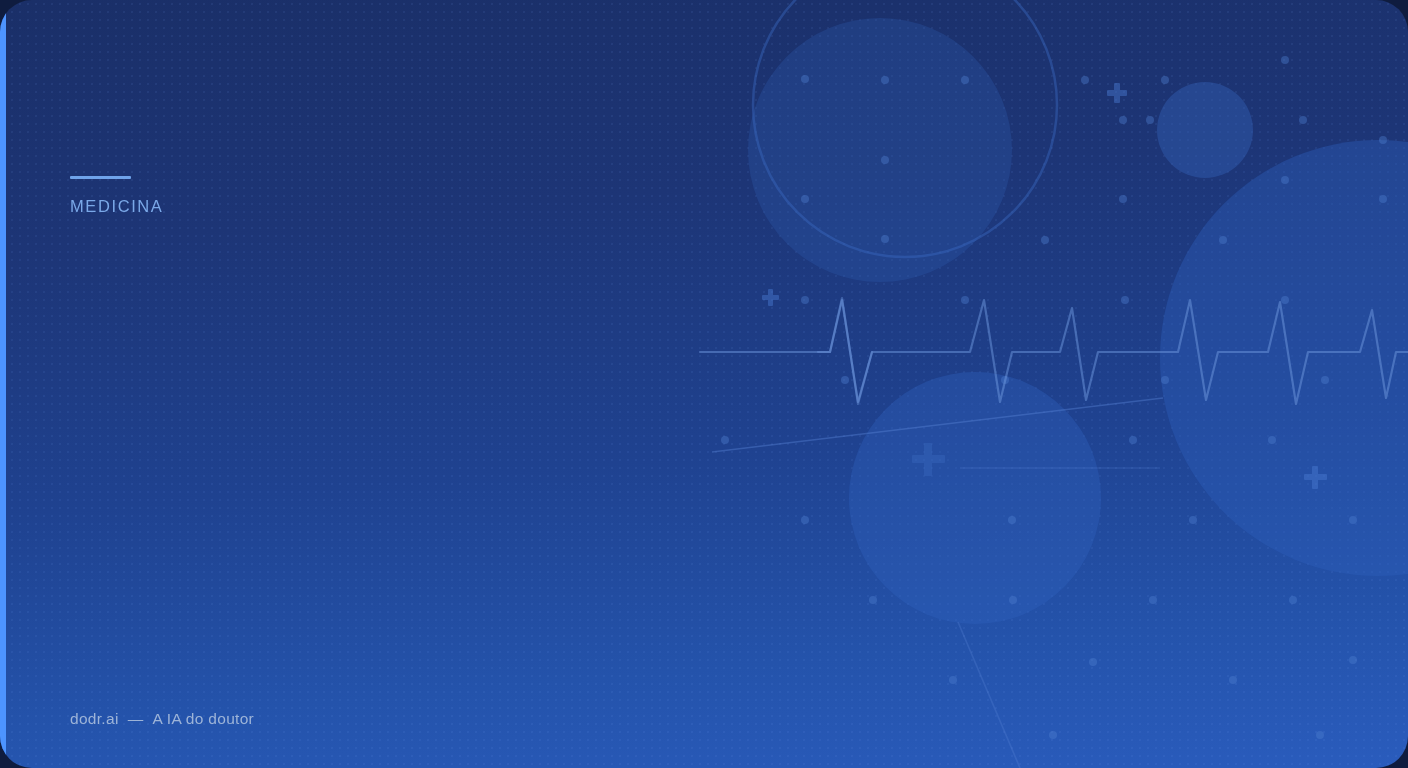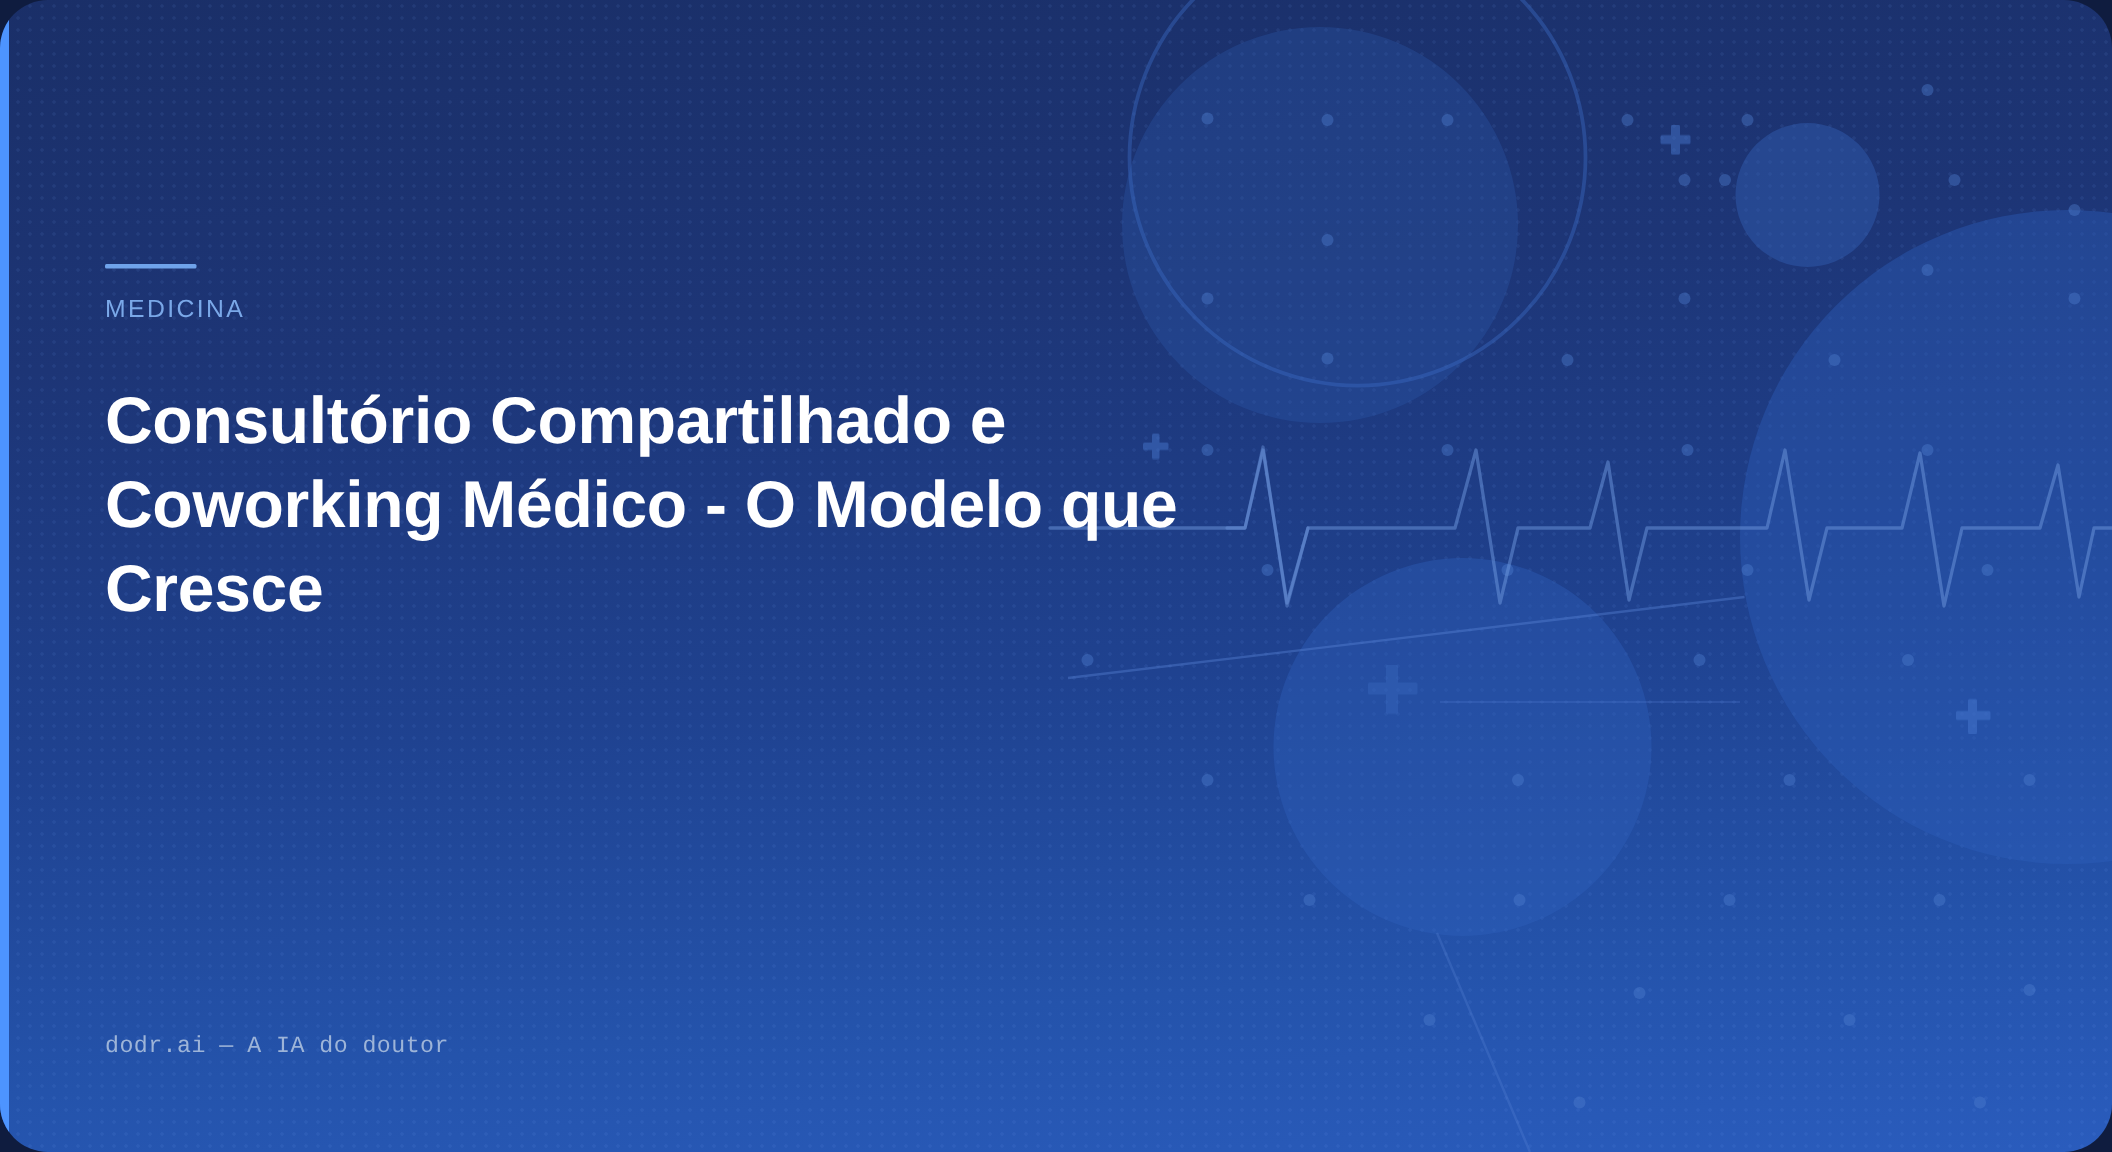--- a/index.html
+++ b/index.html
@@ -80,27 +80,26 @@
     font-size: 44px;
     font-weight: 700;
     line-height: 56px;
     letter-spacing: -0.2px;
     color: #ffffff;
   }
 
   .footer {
     position: absolute;
     left: 0;
-    top: 690px;
+    top: 711px;
     font-size: 15.5px;
     font-weight: 400;
     letter-spacing: 0.3px;
     line-height: 1;
     white-space: nowrap;
-    font-family: Liberation Mono, monospace;
   }
   .footer .sep { padding: 0 9px; }
 </style>
 </head>
 <body>
 
 <div class="canvas">
 
   <div class="dot-grid"></div>
 
@@ -197,20 +196,19 @@
   </div>
 
   <div class="edge-bar" style="background: rgb(77, 148, 255);"></div>
 
   <div class="content">
 
     <div class="kicker-rule" style="background: rgb(111, 163, 234);"></div>
 
     <div class="kicker" style="color: rgb(122, 168, 232);">MEDICINA</div>
 
-    <h1 class="title" style="color: rgb(255, 255, 255);">Consultório Compartilhado e Coworking Médico - O Modelo que Cresce</h1>
 
     <div class="footer" style="color: rgb(157, 180, 216);">
       <span>dodr.ai</span><span class="sep">—</span><span>A IA do doutor</span>
     </div>
 
   </div>
 </div>
 
 </body></html>

